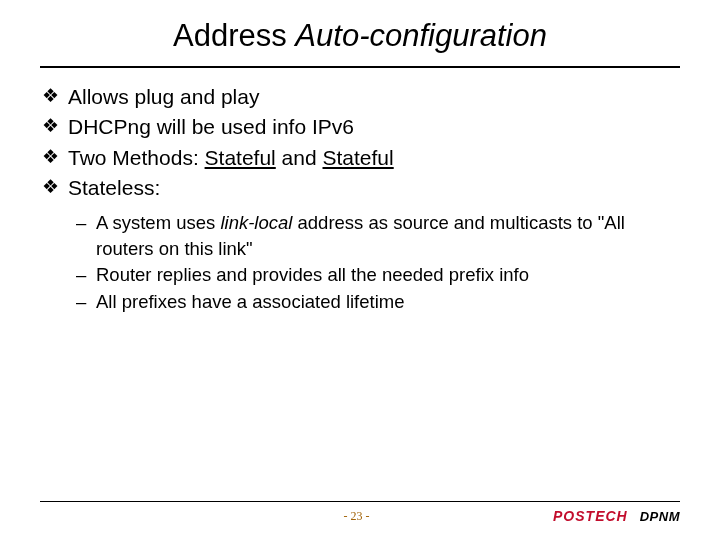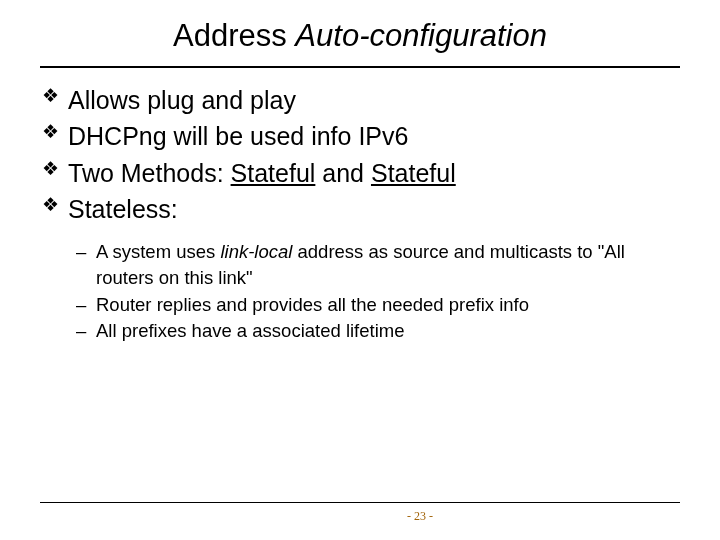--- a/index.html
+++ b/index.html
@@ -29,39 +29,39 @@
   .title-rule {
     border: none;
     border-top: 2px solid #000000;
     margin: 0 0 14px 0;
   }
   .main-list {
     list-style: none;
     padding-left: 2px;
   }
   .main-list > li {
-    font-size: 25px;
+    font-size: 21px;
     line-height: 1.45;
     position: relative;
     padding-left: 26px;
   }
   .main-list > li::before {
     content: "❖";
     position: absolute;
     left: 0;
     top: 0;
     font-size: 19px;
     color: #000000;
   }
   .underline { text-decoration: underline; }
   .italic { font-style: italic; }
   .sub-list {
     list-style: none;
     padding-left: 36px;
-    margin-top: 12px;
+    margin-top: 6px;
   }
   .sub-list > li {
     font-size: 18.5px;
     line-height: 1.42;
     position: relative;
     padding-left: 20px;
   }
   .sub-list > li::before {
     content: "–";
     position: absolute;
@@ -137,16 +137,20 @@
       <span>A system uses </span><span class="italic">link-local</span><span> address as source and multicasts to "All routers on this link"</span>
     </li>
     <li><span>Router replies and provides all the needed prefix info</span></li>
     <li><span>All prefixes have a associated lifetime</span></li>
   </ul>
 
   <div class="footer">
     <hr class="footer-rule">
     <div class="footer-row">
       <div class="page-number">- 23 -</div>
+      <div class="logos">
+        <span class="postech-logo">POSTECH</span>
+        <span class="dpnm-logo">DPNM</span>
+      </div>
     </div>
   </div>
 
 </div>
 
 </body></html>

